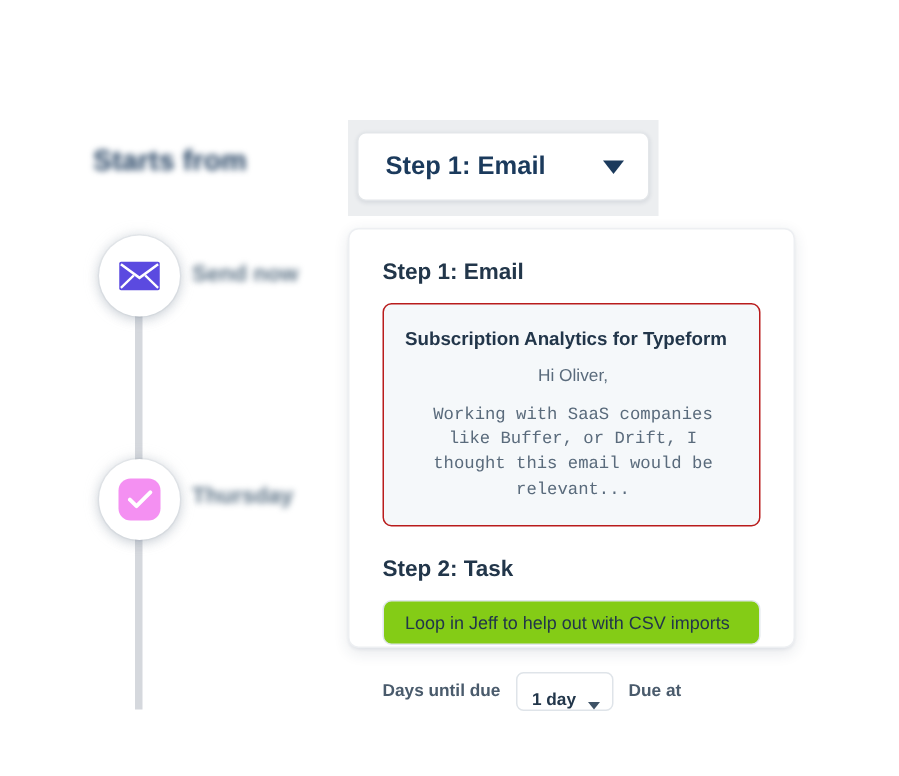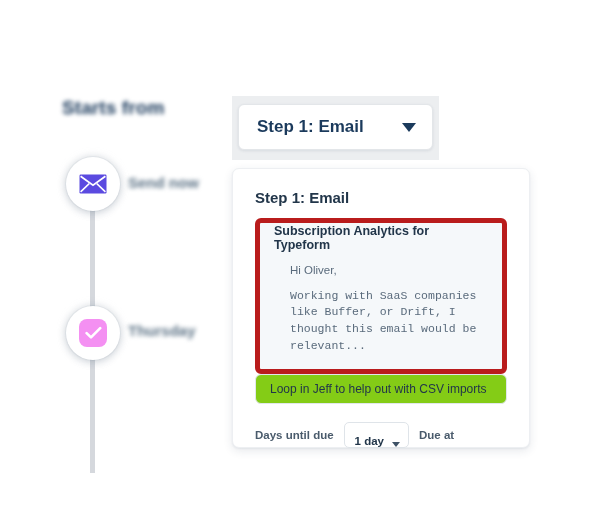--- a/index.html
+++ b/index.html
@@ -96,21 +96,21 @@
     filter: blur(2.0px);
     white-space: nowrap;
   }
   .label-send   { left: 128px; top: 174px; }
   .label-thurs  { left: 128px; top: 322px; }
 
   
   .panel {
     position: absolute;
     left: 232px;
-    top: 96px;
+    top: 80px;
     width: 298px;
   }
 
   .select-bar-wrap {
     position: relative;
     width: 207px;
     background: #eceef0;
     padding: 8px 0 10px 0;
     box-sizing: border-box;
   }
@@ -160,36 +160,37 @@
 
   .section-title {
     font-size: 15px;
     font-weight: bold;
     color: #22364a;
     margin: 0 0 12px 0;
   }
 
   .email-preview {
     background: #f5f8fa;
-    border: 5px solid #b91c1c;
+    border: 1px solid #b91c1c;
     border-radius: 6px;
-    padding: 1px 14px 15px 14px;
+    padding: 16px 14px 15px 14px;
     box-sizing: border-box;
   }
   .email-subject {
     font-size: 12.5px;
     font-weight: bold;
     color: #22364a;
     margin: 0 0 10px 0;
   }
   .email-line {
     font-size: 11.5px;
     color: #5a6b7c;
-    margin: 0 0 9px 16px;
+    margin: 0 0 9px 2px;
     line-height: 1.45;
+    text-align: center;
   }
   .email-line.last { margin-bottom: 0; font-family: Liberation Mono, monospace; }
 
   .section-title.step2 { margin-top: 20px; }
 
   .task-input {
     background: #84cc16;
     border: 1px solid #e1e7ec;
     border-radius: 6px;
     height: 30px;
@@ -283,20 +284,21 @@
     <div class="detail-card">
 
       <div class="section-title">Step 1: Email</div>
 
       <div class="email-preview">
         <div class="email-subject">Subscription Analytics for Typeform</div>
         <div class="email-line">Hi Oliver,</div>
         <div class="email-line last">Working with SaaS companies like Buffer, or Drift, I thought this email would be relevant...</div>
       </div>
 
+      <div class="section-title step2">Step 2: Task</div>
 
       <div class="task-input">Loop in Jeff to help out with CSV imports</div>
 
       <div class="task-controls">
         <span class="ctl-label">Days until due</span>
         <span class="mini-select">
           <span>1 day</span>
           <span class="caret-sm"></span>
         </span>
         <span class="ctl-label">Due at</span>

